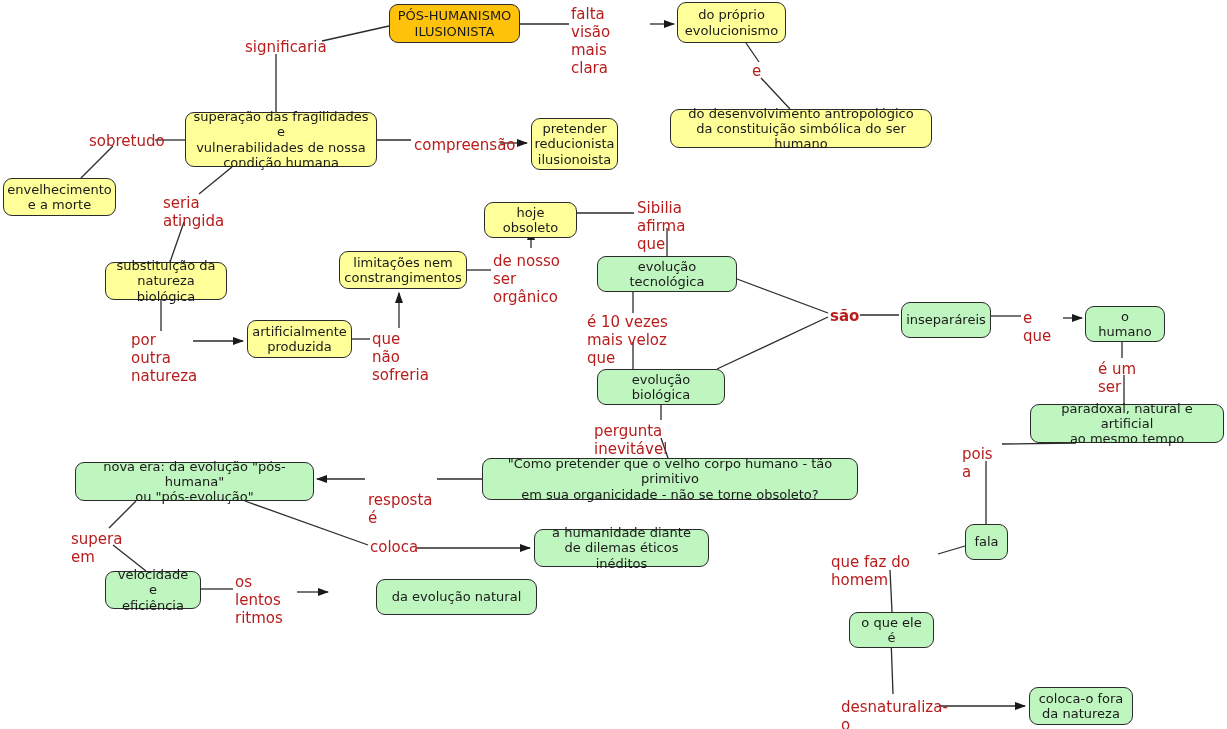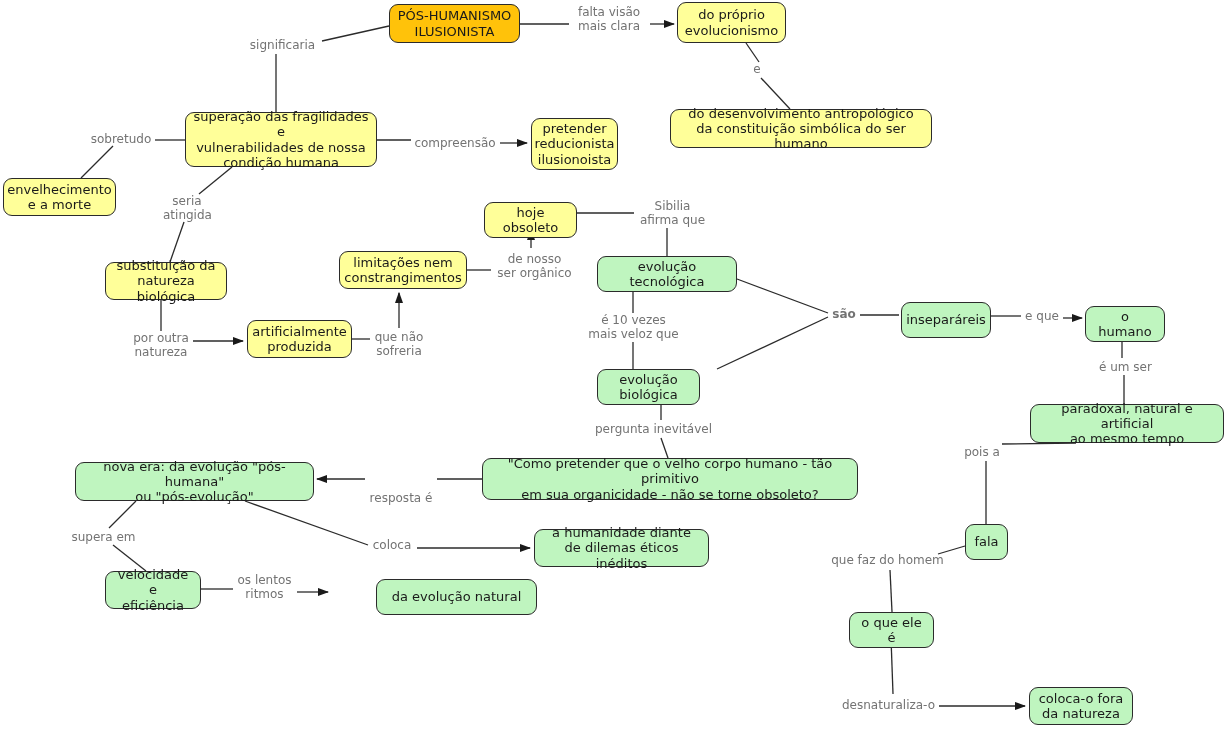--- a/index.html
+++ b/index.html
@@ -40,25 +40,24 @@
     padding: 17px 7px;
     font-size: 13px;
     white-space: pre-line;
     z-index: 2;
   }
   .node.yellow { background: #ffff99; }
   .node.green  { background: #bff5bf; }
   .node.orange { background: #ffc20a; }
   .link-label {
     position: absolute;
-    font-size: 12px;
+    font-size: 15px;
     line-height: 1.2;
-    text-align: center;
     white-space: pre-line;
-    color: #737373;
+    color: #b91c1c;
     background: transparent;
     z-index: 3;
   }
   .link-label.bold { font-weight: bold; }
 </style>
 </head>
 <body>
 
 <div id="canvas">
   <svg id="edges" viewBox="0 0 1227 729" xmlns="http://www.w3.org/2000/svg">
@@ -133,21 +132,21 @@
       <div class="node yellow" style="left: 484px; top: 202px; width: 93px; height: 24px;">hoje obsoleto</div>
       <div class="node yellow" style="left: 339px; top: 251px; width: 128px; height: 38px;">limitações nem
 constrangimentos</div>
       <div class="node yellow" style="left: 105px; top: 262px; width: 122px; height: 38px;">substituição da
 natureza biológica</div>
       <div class="node green" style="left: 597px; top: 256px; width: 140px; height: 27px;">evolução tecnológica</div>
       <div class="node yellow" style="left: 247px; top: 320px; width: 105px; height: 38px;">artificialmente
 produzida</div>
       <div class="node green" style="left: 901px; top: 302px; width: 90px; height: 26px;">inseparáreis</div>
       <div class="node green" style="left: 1085px; top: 306px; width: 80px; height: 25px;">o humano</div>
-      <div class="node green" style="left: 597px; top: 369px; width: 103px; height: 27px;">evolução biológica</div>
+      <div class="node green" style="left: 597px; top: 369px; width: 128px; height: 27px;">evolução biológica</div>
       <div class="node green" style="left: 1030px; top: 404px; width: 194px; height: 39px;">paradoxal, natural e artificial
 ao mesmo tempo</div>
       <div class="node green" style="left: 75px; top: 462px; width: 239px; height: 39px;">nova era: da evolução "pós-humana"
 ou "pós-evolução"</div>
       <div class="node green" style="left: 482px; top: 458px; width: 376px; height: 42px;">"Como pretender que o velho corpo humano - tão primitivo
 em sua organicidade - não se torne obsoleto?</div>
       <div class="node green" style="left: 534px; top: 529px; width: 175px; height: 38px;">a humanidade diante
 de dilemas éticos inéditos</div>
       <div class="node green" style="left: 965px; top: 524px; width: 43px; height: 25px;">fala</div>
       <div class="node green" style="left: 105px; top: 571px; width: 96px; height: 38px;">velocidade e

